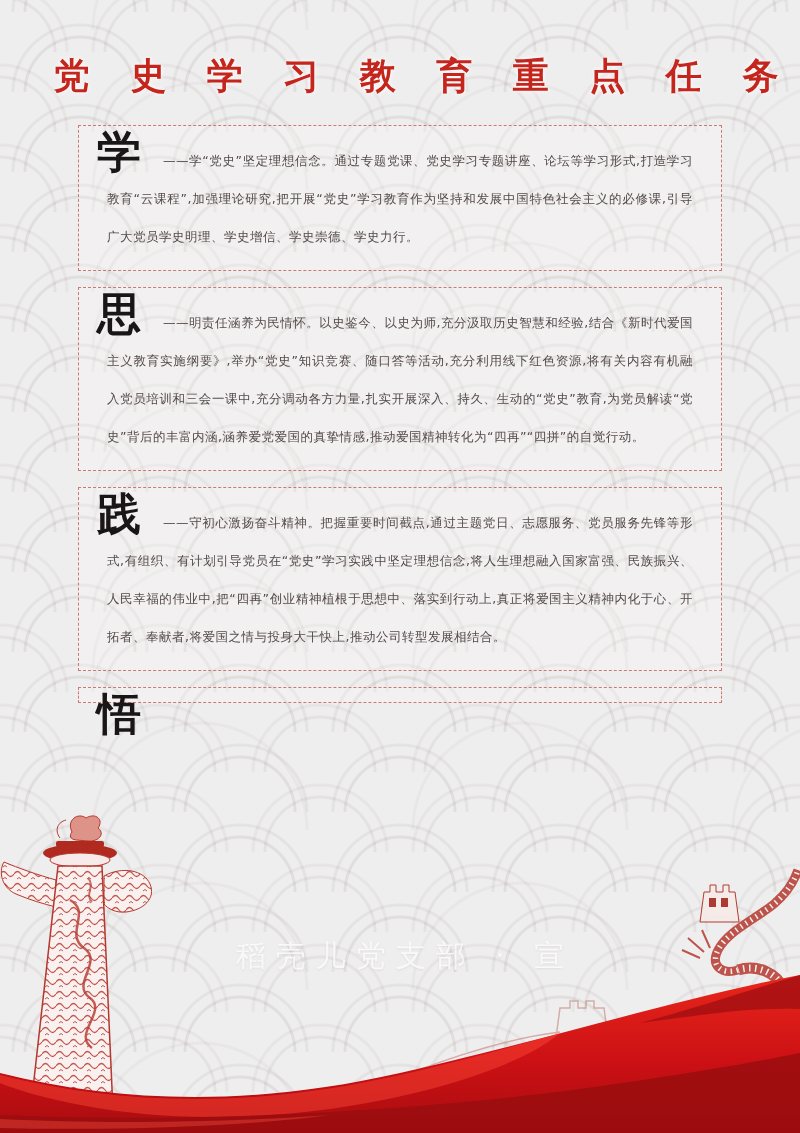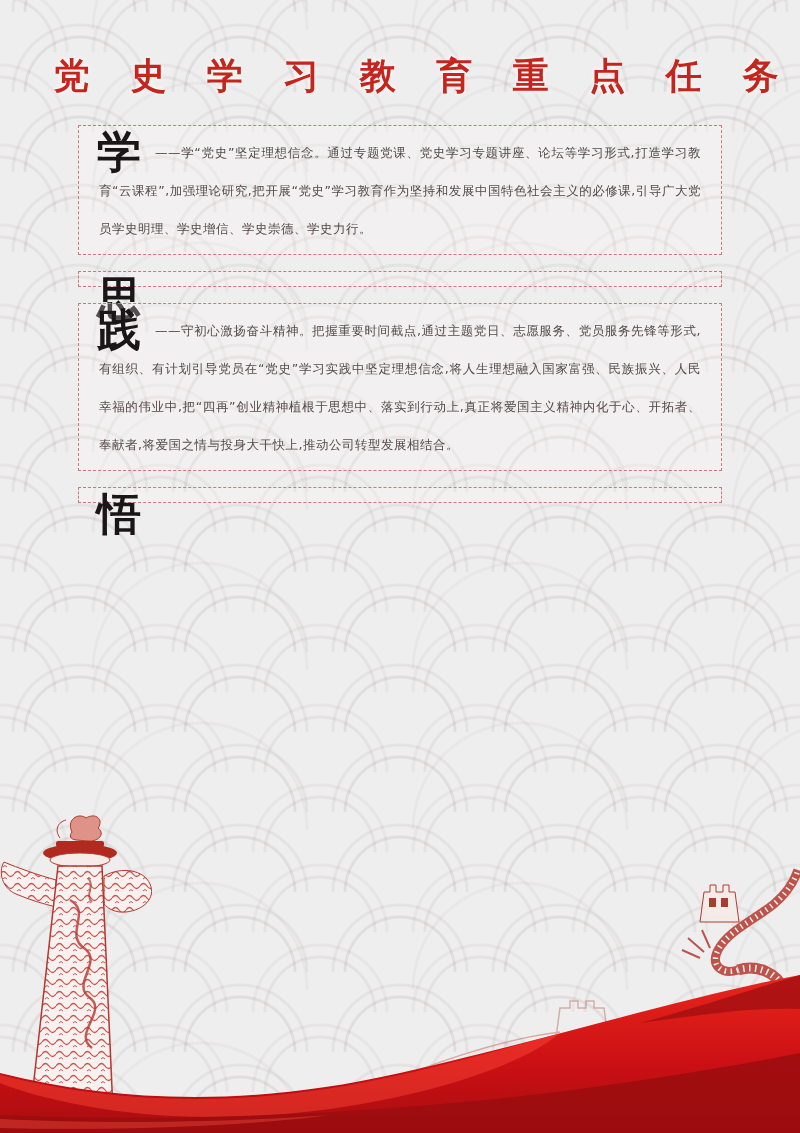--- a/index.html
+++ b/index.html
@@ -26,21 +26,21 @@
   .boxes{position:absolute;top:125px;left:78px;width:644px;}
   .box{
     position:relative;border:1px dashed #c97b73;margin:0 0 16px 0;
     padding:8px 20px 6px 20px;box-sizing:border-box;background:rgba(250,248,248,.25);
   }
   .big{
     position:absolute;top:2px;left:18px;
     font-size:44px;line-height:48px;font-weight:700;color:#1a1516;
   }
   .box p{
-    margin:0;text-indent:56px;text-align:justify;
+    margin:8px;text-indent:56px;text-align:justify;
     font-size:12.5px;line-height:38px;letter-spacing:.5px;color:#554a4b;
   }
   .watermark{
     position:absolute;top:938px;left:0;width:100%;text-align:center;
     font-size:30px;line-height:1.2;color:rgba(255,255,255,.78);
     letter-spacing:10px;text-indent:10px;font-weight:500;
     text-shadow:0 1px 2px rgba(175,165,165,.25);
   }
   .huabiao{position:absolute;left:0;top:808px;}
   .wall{position:absolute;left:400px;top:858px;}
@@ -96,30 +96,32 @@
       <ellipse cx="80" cy="45" rx="37" ry="9" fill="#b02a20" stroke="none"></ellipse>
       <ellipse cx="80" cy="52" rx="30" ry="7" fill="#f6ebe9"></ellipse>
       <path d="M4,54 C-2,64 2,80 16,86 C30,92 44,96 56,99 L56,72 C38,67 18,60 4,54 Z" fill="url(#carve)"></path>
       <path d="M104,68 C122,58 144,62 150,76 C156,90 144,102 126,104 C116,105 108,101 104,96 Z" fill="url(#carve)"></path>
       <path d="M58,58 L102,58 L114,325 L28,325 Z" fill="url(#carve)" stroke-width="1.5"></path>
       <path d="M70,92 C92,104 64,126 84,140 C104,154 70,176 90,190 C108,203 72,226 92,240" fill="none" stroke-width="2.5" opacity="0.8"></path>
       <path d="M88,70 C96,78 84,86 92,94" fill="none" stroke-width="2" opacity="0.7"></path>
     </g>
   </svg>
 
+  <div class="watermark">稻壳儿党支部 · 宣</div>
 
   <h1 class="title">党 史 学 习 教 育 重 点 任 务</h1>
 
   <div class="boxes">
     <section class="box">
       <span class="big">学</span>
       <p>——学“党史”坚定理想信念。通过专题党课、党史学习专题讲座、论坛等学习形式,打造学习教育“云课程”,加强理论研究,把开展“党史”学习教育作为坚持和发展中国特色社会主义的必修课,引导广大党员学史明理、学史增信、学史崇德、学史力行。</p>
     </section>
     <section class="box">
       <span class="big">思</span>
+      <p>——明责任涵养为民情怀。以史鉴今、以史为师,充分汲取历史智慧和经验,结合《新时代爱国主义教育实施纲要》,举办“党史”知识竞赛、随口答等活动,充分利用线下红色资源,将有关内容有机融入党员培训和三会一课中,充分调动各方力量,扎实开展深入、持久、生动的“党史”教育,为党员解读“党史”背后的丰富内涵,涵养爱党爱国的真挚情感,推动爱国精神转化为“四再”“四拼”的自觉行动。</p>
     </section>
     <section class="box">
       <span class="big">践</span>
       <p>——守初心激扬奋斗精神。把握重要时间截点,通过主题党日、志愿服务、党员服务先锋等形式,有组织、有计划引导党员在“党史”学习实践中坚定理想信念,将人生理想融入国家富强、民族振兴、人民幸福的伟业中,把“四再”创业精神植根于思想中、落实到行动上,真正将爱国主义精神内化于心、开拓者、奉献者,将爱国之情与投身大干快上,推动公司转型发展相结合。</p>
     </section>
     <section class="box">
       <span class="big">悟</span>
     </section>
   </div>
 

